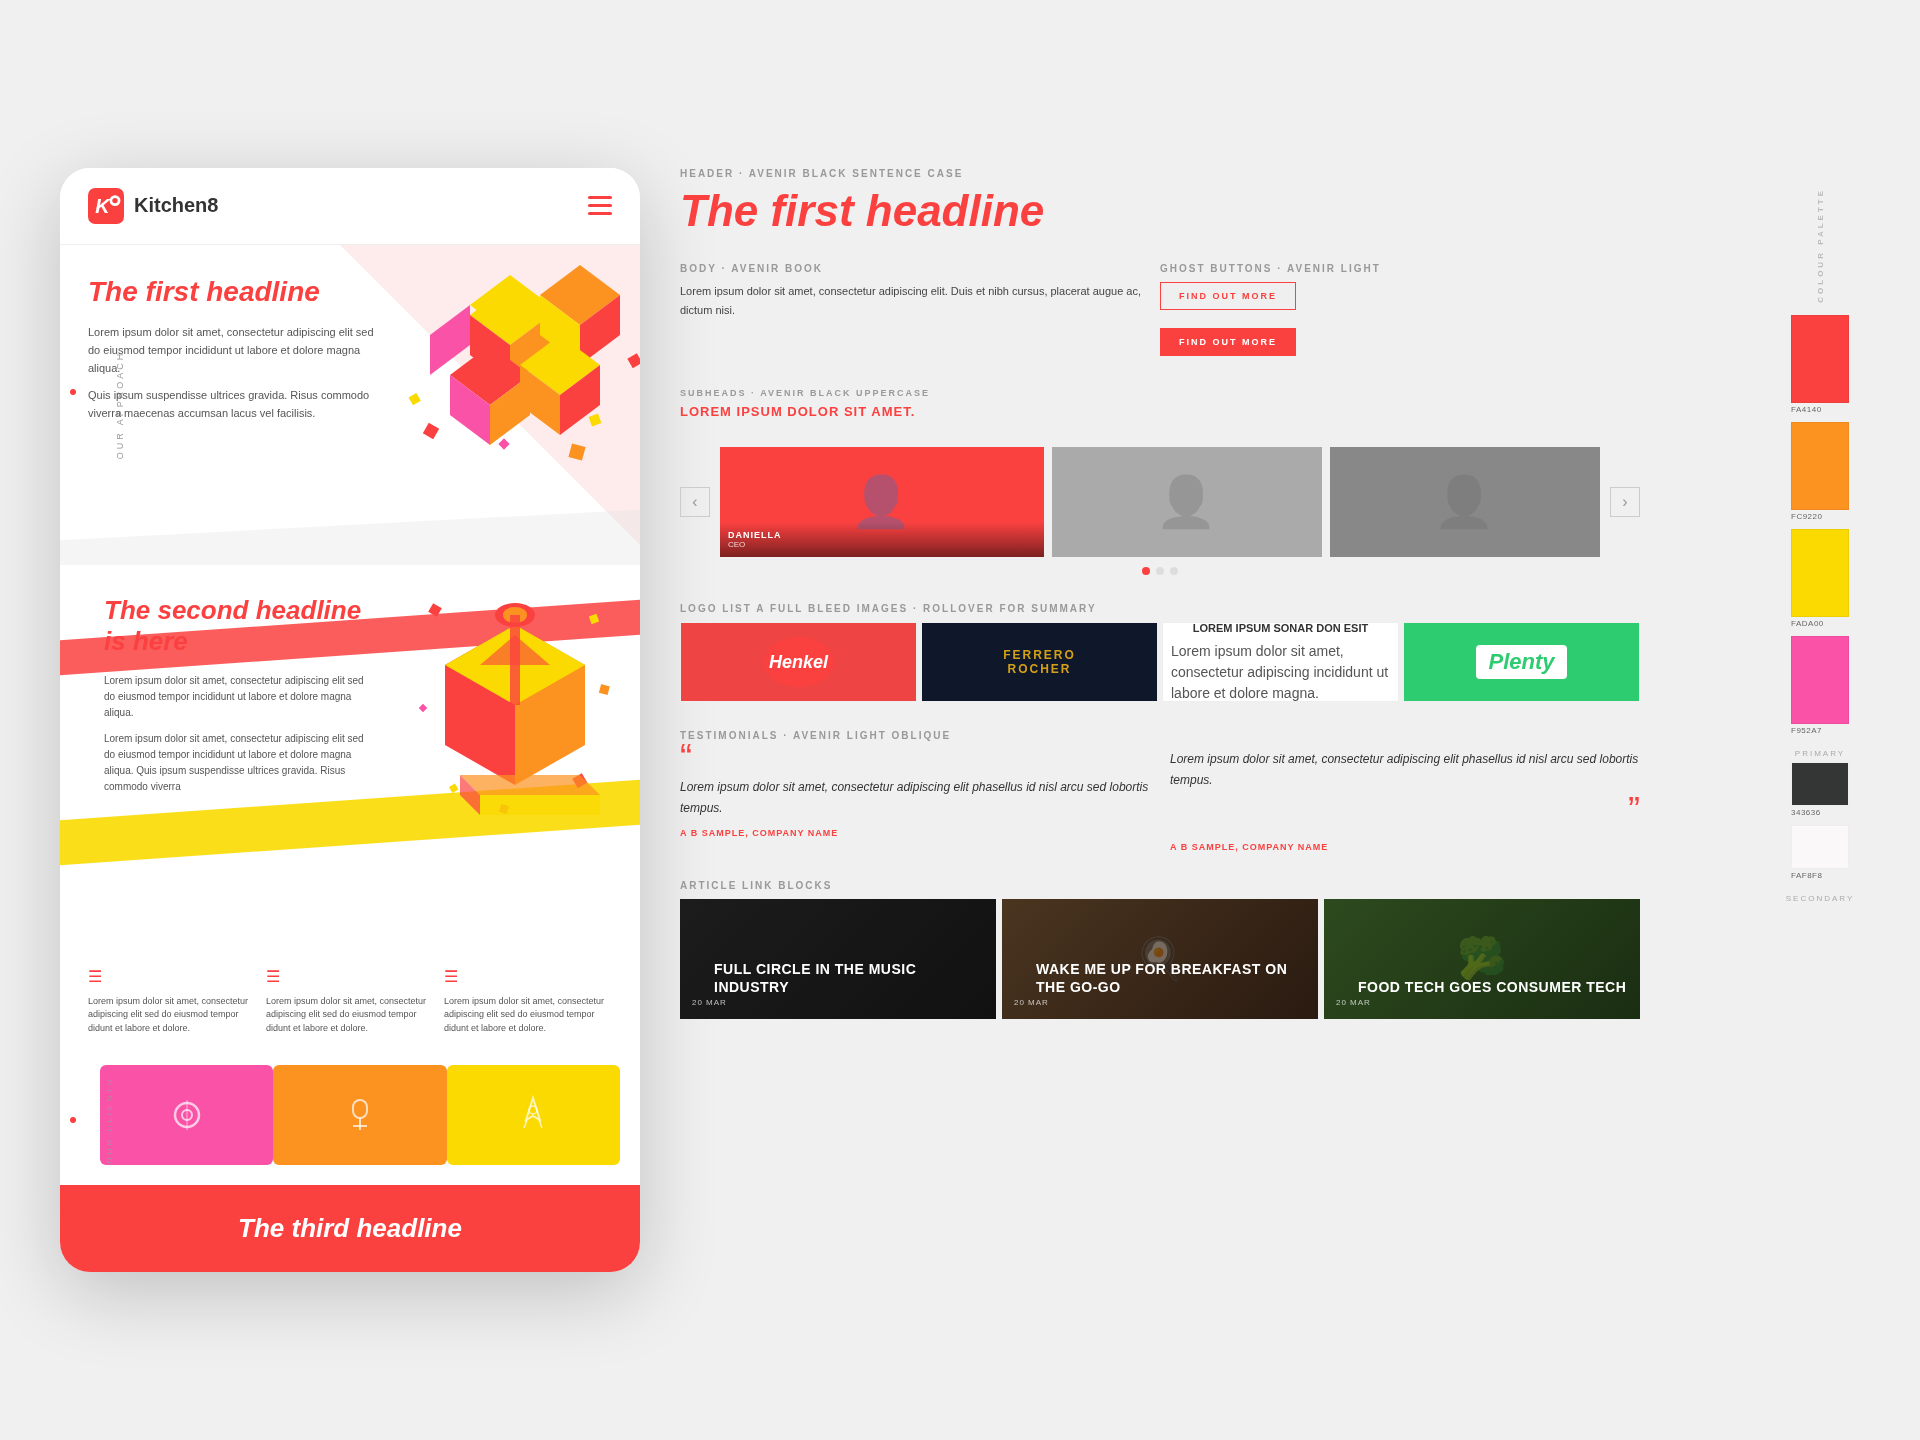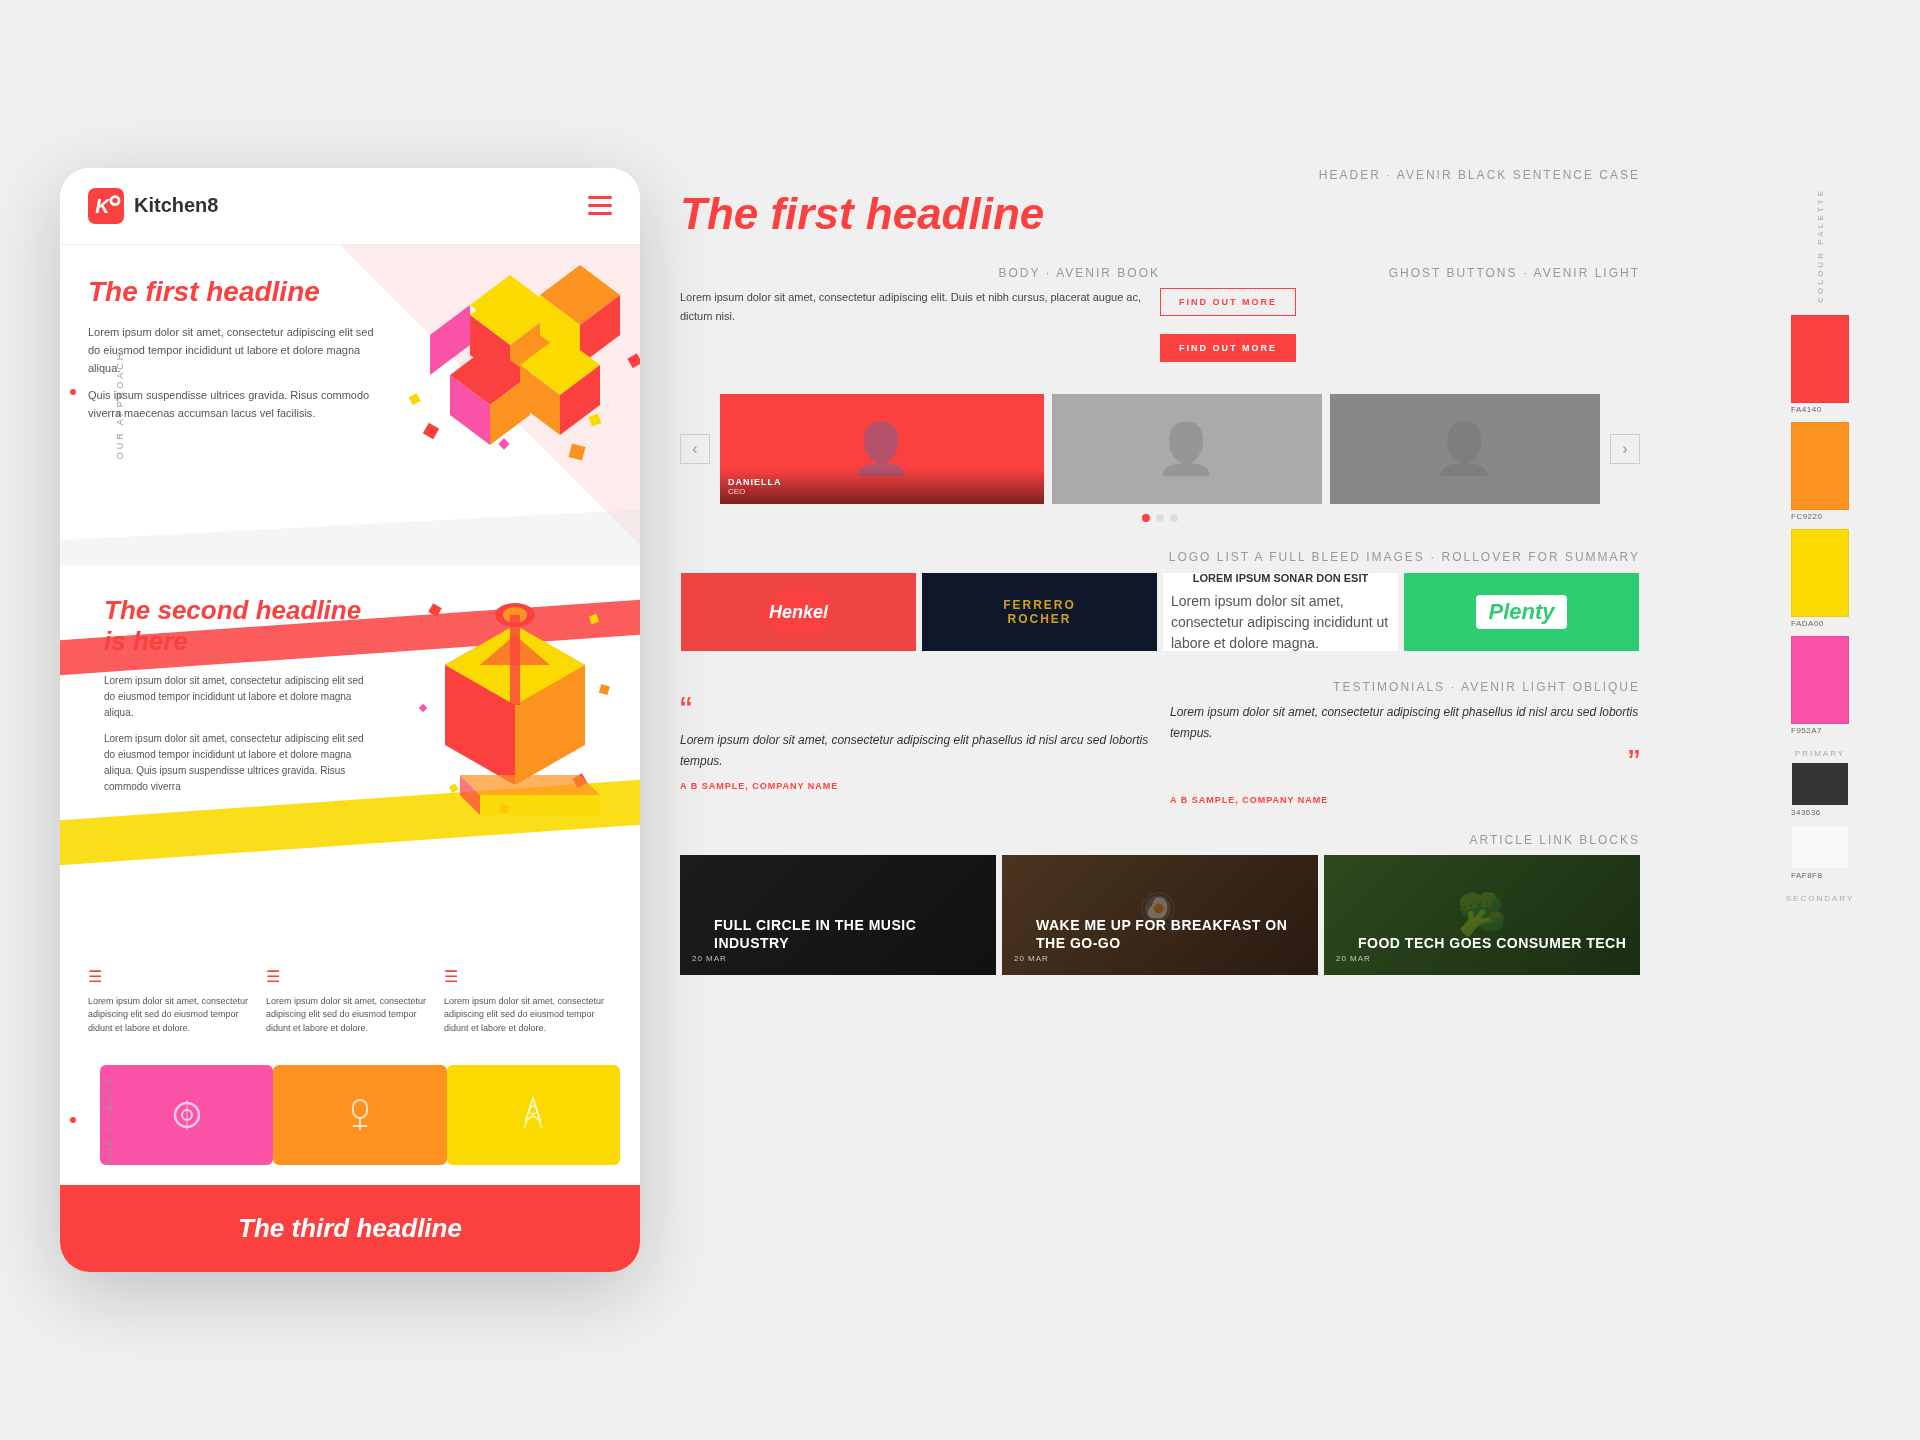--- a/index.html
+++ b/index.html
@@ -224,27 +224,26 @@
       font-weight: 900;
       color: white;
       font-style: italic;
     }
 
     .sg-section {
       margin-bottom: 28px;
     }
 
     .sg-label {
-      font-size: 12px;
+      font-size: 10px;
       letter-spacing: 2px;
       color: #999;
       text-transform: uppercase;
       margin-bottom: 8px;
-      font-weight: 400;
-      text-align: right;
+      font-weight: 700;
     }
 
     .sg-main-headline {
       font-size: 44px;
       font-weight: 900;
       color: #FA4140;
       font-style: italic;
       margin-bottom: 24px;
       line-height: 1.1;
     }
@@ -790,20 +789,24 @@
           <div class="sg-label">GHOST BUTTONS · AVENIR LIGHT</div>
           <div style="margin-bottom:10px;">
             <button class="sg-ghost-btn">FIND OUT MORE</button>
           </div>
           <div>
             <button class="sg-ghost-btn" style="background:#FA4140;color:white;border-color:#FA4140;">FIND OUT MORE</button>
           </div>
         </div>
       </div>
 
+      <div class="sg-section">
+        <div class="sg-subhead-label">SUBHEADS · AVENIR BLACK UPPERCASE</div>
+        <div class="sg-subhead-text">LOREM IPSUM DOLOR SIT AMET.</div>
+      </div>
 
       <div class="carousel-section">
         <div class="carousel-container">
           <div class="carousel-arrow">‹</div>
           <div class="carousel-images">
 
             <div class="carousel-img" style="flex:1.2;">
               <div style="width:100%;height:100%;background:#FA4140;position:relative;">
                 <div style="position:absolute;inset:0;display:flex;align-items:center;justify-content:center;font-size:50px;color:rgba(255,255,255,0.3);">👤</div>
                 <div style="position:absolute;bottom:0;left:0;right:0;padding:8px;background:linear-gradient(transparent,rgba(0,0,0,0.5));">

